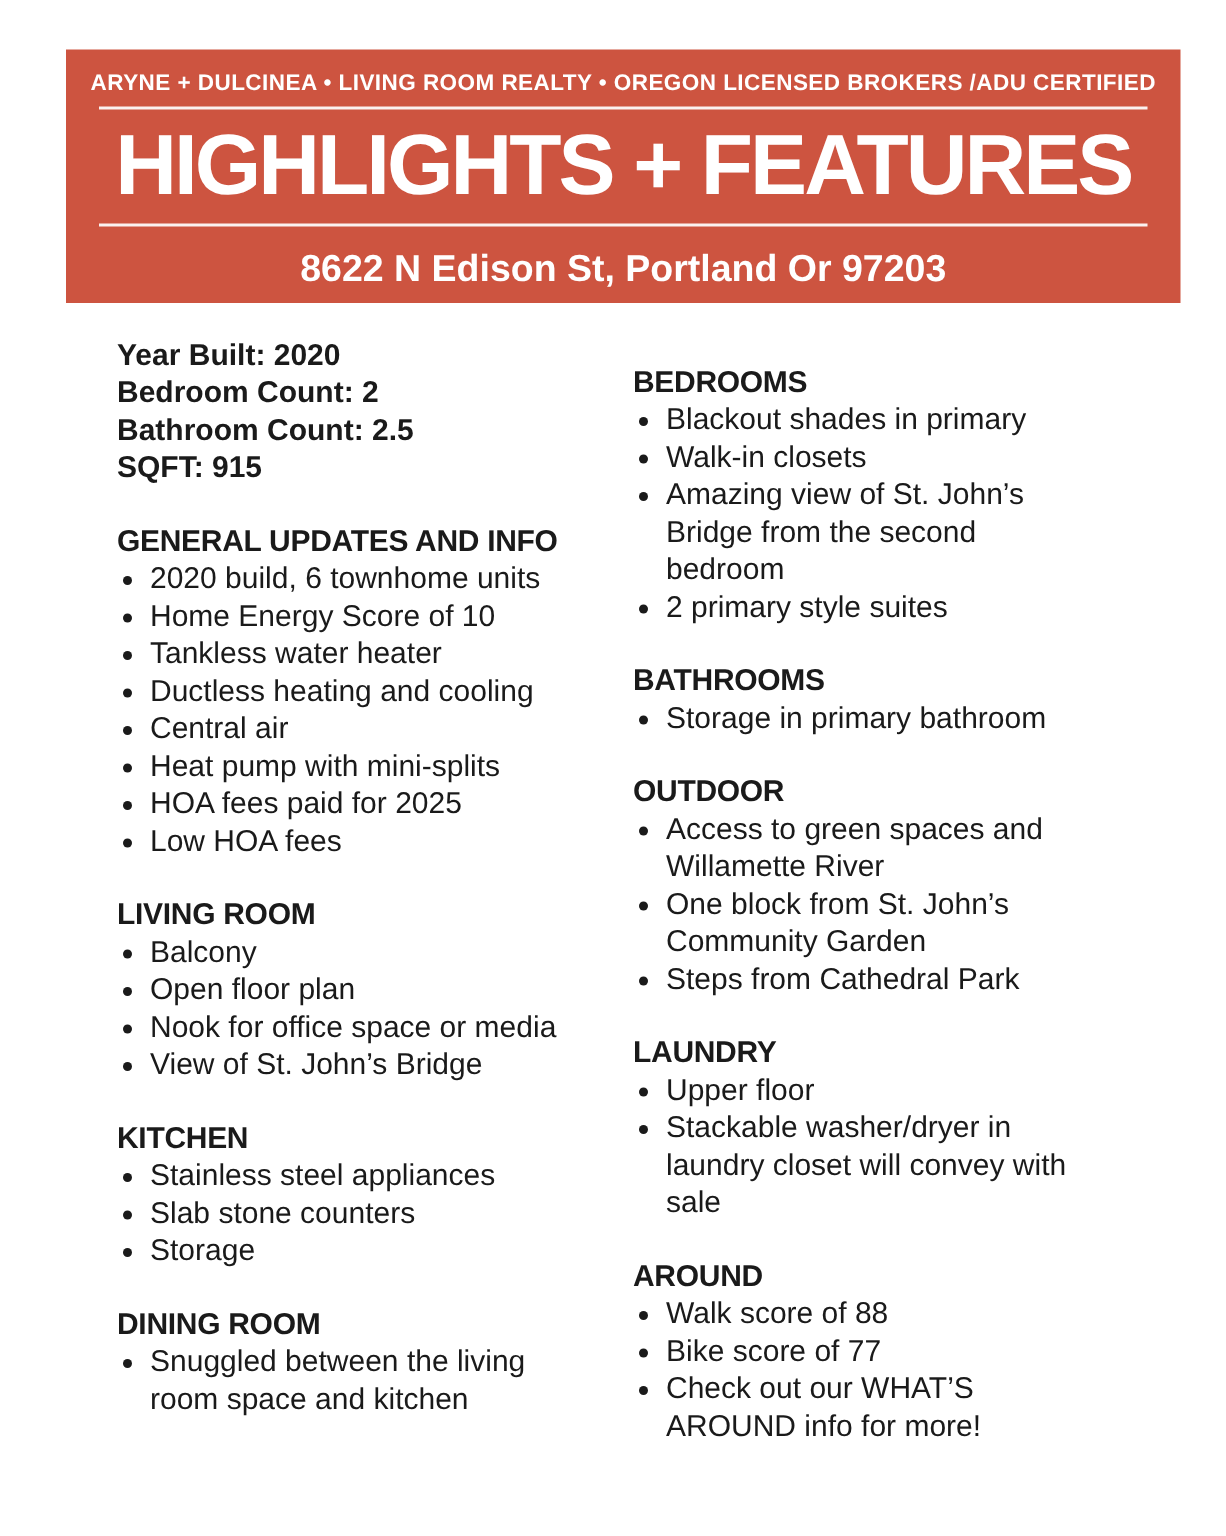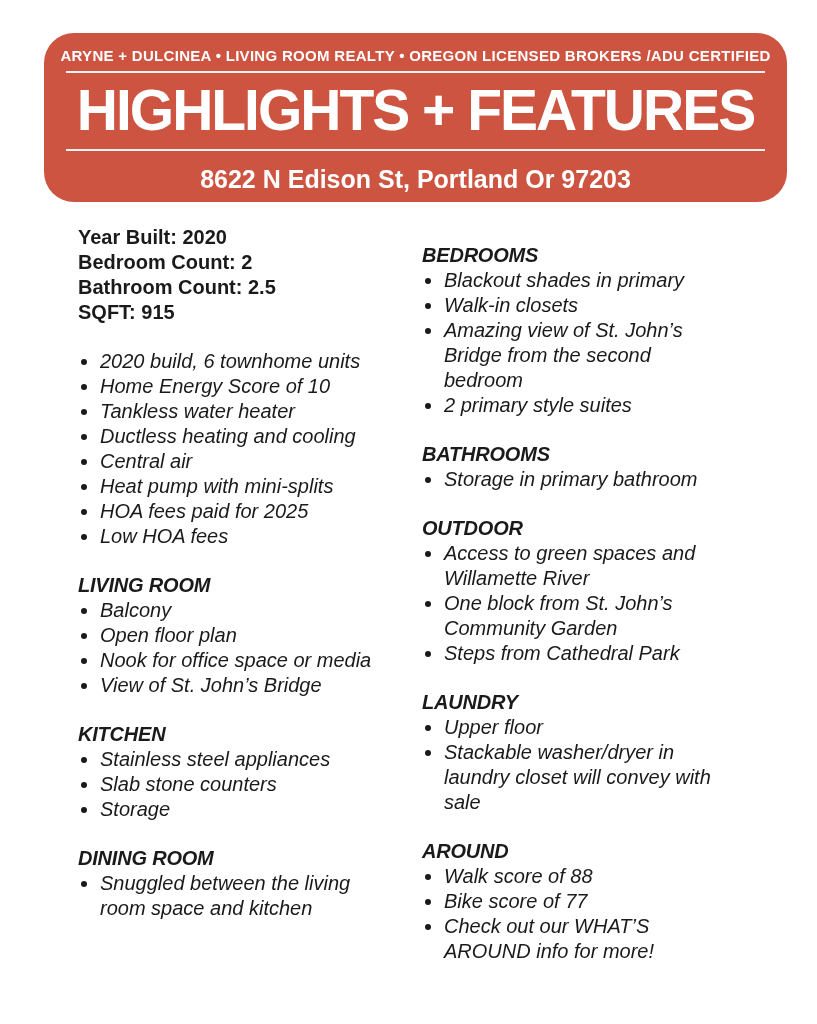--- a/index.html
+++ b/index.html
@@ -25,21 +25,20 @@
     position: absolute;
     left: 44px;
     top: 33px;
     width: 743px;
     height: 169px;
     background: var(--banner-bg);
     color: var(--banner-text);
     display: flex;
     flex-direction: column;
     align-items: center;
-    border-radius: 30px;
   }
   .banner-tagline {
     margin-top: 14px;
     font-size: 15px;
     font-weight: 700;
     letter-spacing: 0.3px;
     white-space: nowrap;
   }
   .banner-rule {
     width: calc(100% - 44px);
@@ -67,21 +66,21 @@
     position: absolute;
     font-size: 20px;
     line-height: 25px;
     color: var(--ink);
   }
   .col-left  { left: 78px;  top: 225px; width: 300px; }
   .col-right { left: 422px; top: 243px; width: 292px; }
 
   .facts .fact-line { font-weight: 700; }
 
-  .feature-section { margin-top: 24px; font-style: italic; }
+  .feature-section { margin-top: 24px; }
   .col-right .feature-section:first-child { margin-top: 0; }
 
   .section-heading {
     font-size: 20px;
     font-weight: 800;
     letter-spacing: -0.2px;
     white-space: nowrap;
     margin: 0;
     line-height: 25px;
   }
@@ -107,20 +106,21 @@
 
   <main>
     <div class="column col-left">
       <div class="facts">
           <div class="fact-line">Year Built: 2020</div>
           <div class="fact-line">Bedroom Count: 2</div>
           <div class="fact-line">Bathroom Count: 2.5</div>
           <div class="fact-line">SQFT: 915</div>
         </div>
     <section class="feature-section">
+          <h2 class="section-heading">GENERAL UPDATES AND INFO</h2>
           <ul class="bullet-list">
             <li class="bullet-item">2020 build, 6 townhome units</li>
             <li class="bullet-item">Home Energy Score of 10</li>
             <li class="bullet-item">Tankless water heater</li>
             <li class="bullet-item">Ductless heating and cooling</li>
             <li class="bullet-item">Central air</li>
             <li class="bullet-item">Heat pump with mini-splits</li>
             <li class="bullet-item">HOA fees paid for 2025</li>
             <li class="bullet-item">Low HOA fees</li>
           </ul>

